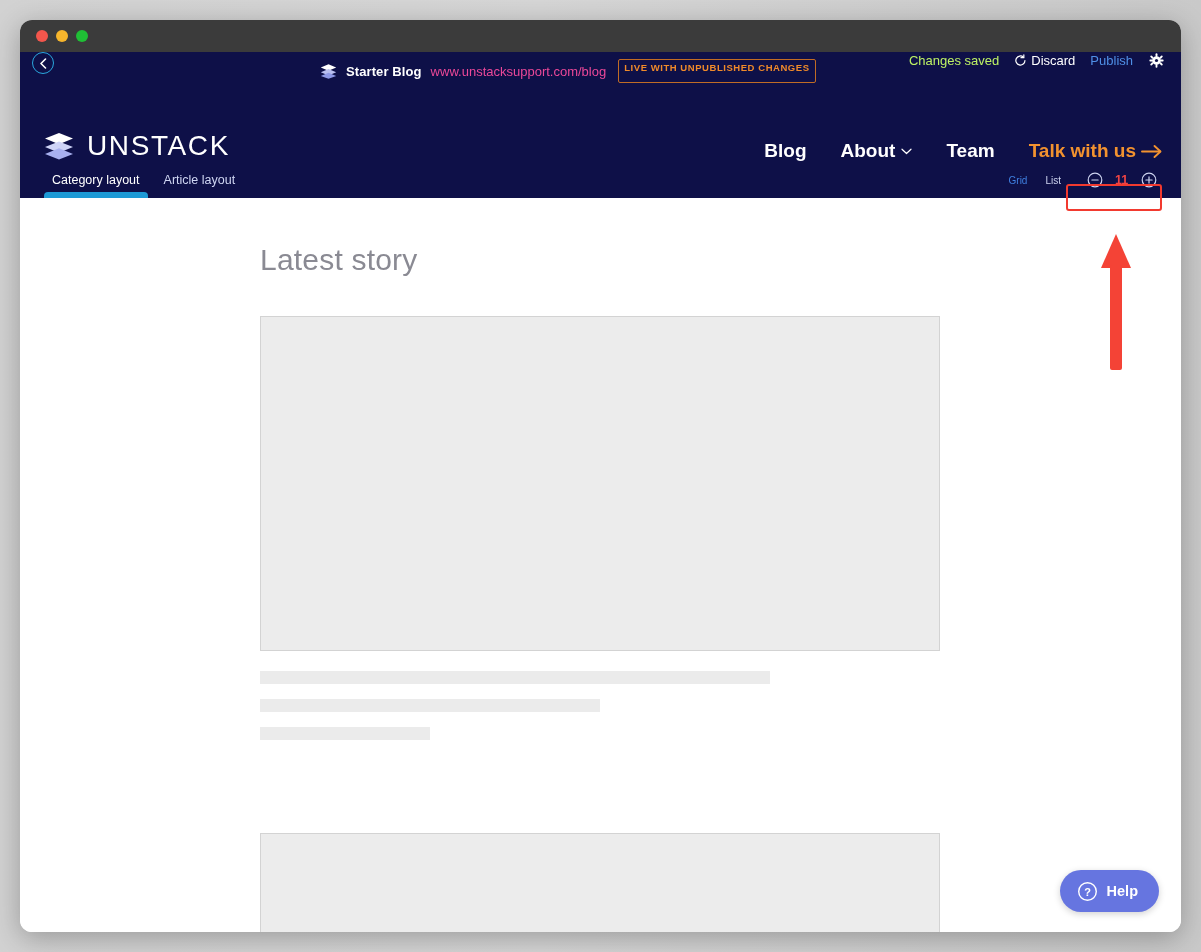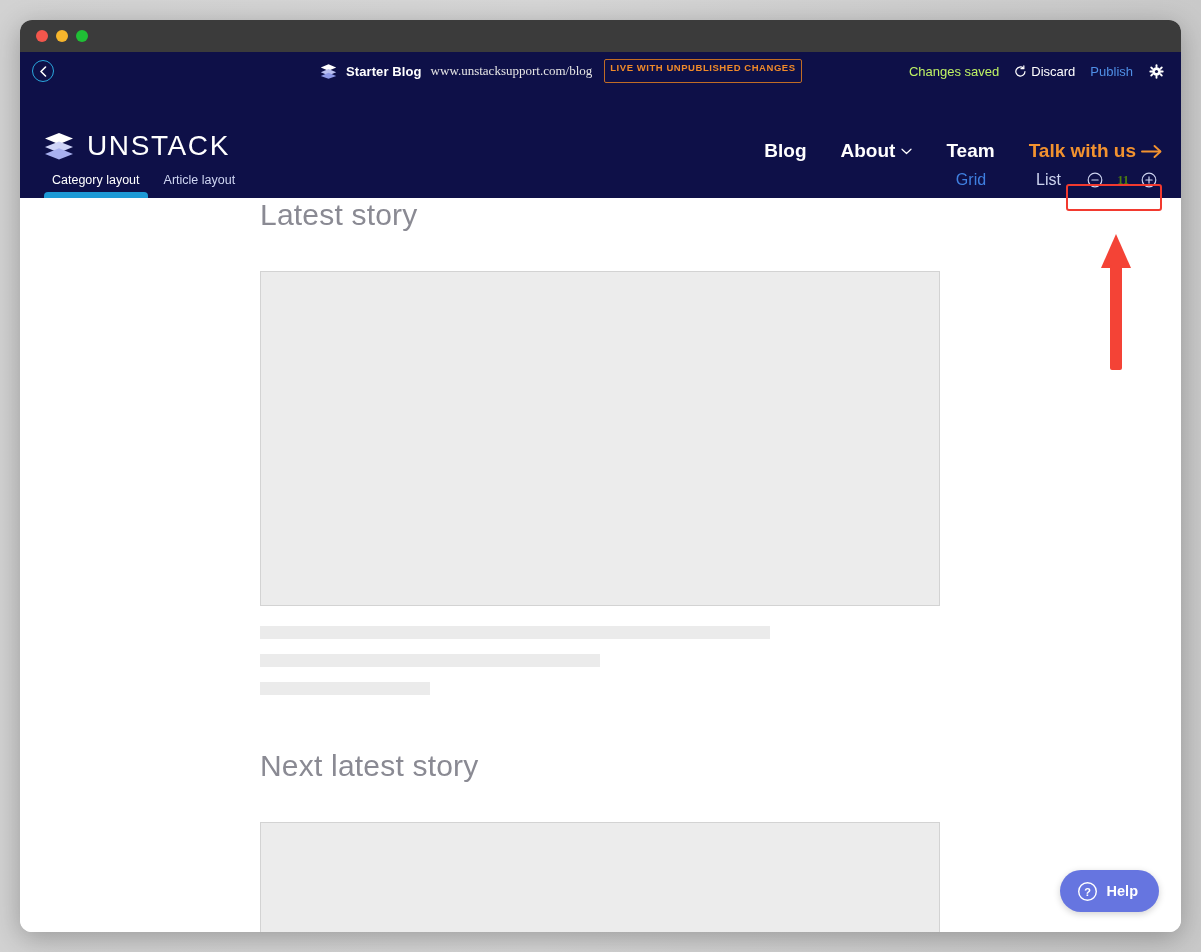--- a/index.html
+++ b/index.html
@@ -45,21 +45,21 @@
   .dot { width: 12px; height: 12px; border-radius: 50%; display:block; }
   .dot.red    { background:#f3564c; }
   .dot.yellow { background:#f6b52c; }
   .dot.green  { background:#1fbf35; }
 
   
   #appbar {
     height: 38px;
     background: #0e1048;
     display: flex;
-    align-items: center;
+    align-items: flex-start;
     padding: 0 16px 0 12px;
     position: relative;
     gap: 48px;
   }
   #back-btn {
     width: 22px; height: 22px;
     border: 1.6px solid #2aa7dd;
     border-radius: 50%;
     display: flex; align-items: center; justify-content: center;
     flex: none;
@@ -72,21 +72,21 @@
     left: 300px;
     top: 0;
     height: 38px;
     display: flex;
     align-items: center;
     gap: 9px;
     font-size: 12.5px;
   }
   .site-logo-mini { width: 17px; height: 15px; display:block; flex:none; }
   .site-name { color: #ffffff; font-weight: bold; font-size: 13px; letter-spacing:.1px;}
-  .site-url  { color: #e5e5e5; font-size: 13px; font-family: Liberation Serif, serif; }
+  .site-url  { color: #ec4899; font-size: 13px; }
   .live-badge {
     color: #f08a2a;
     border: 1px solid #c06c25;
     border-radius: 2px;
     font-size: 9.5px;
     font-weight: bold;
     letter-spacing: .55px;
     padding: 3px 5px 10px 5px;
     line-height: 1;
     margin-left: 3px;
@@ -175,32 +175,32 @@
     background: #1d9ad6;
     border-radius: 4px 4px 0 0;
   }
 
   .tool-right {
     margin-left: auto;
     display: flex;
     align-items: center;
     gap: 18px;
   }
-  .view-link { font-size: 16px; cursor: pointer; margin-left: 32px; }
+  .view-link { font-size: 10px; cursor: pointer; }
   .view-link.active { color: #3f7fe0; }
   .view-link.inactive { color: #cdd3ef; }
 
   .zoom-stepper {
     display: flex;
     align-items: center;
     gap: 12px;
     padding: 3px 8px;
   }
   .step-btn { cursor: pointer; display:block; }
-  .zoom-value { color:#4d7c0f; font-size:12.5px; font-weight:bold; min-width:14px; text-align:right;font-family:Liberation Serif, serif;}
+  .zoom-value { color:#ef4444; font-size:12.5px; font-weight:bold; min-width:14px; text-align:left;}
 
   
   #canvas {
     background: #ffffff;
     height: 734px;
     position: relative;
     overflow: hidden;
   }
   .story-block { padding-left: 240px; }
   .story-title {
@@ -369,30 +369,29 @@
           <svg class="step-btn" width="16" height="16" viewBox="0 0 16 16">
             <circle cx="8" cy="8" r="6.8" stroke="#cdd3ef" stroke-width="1.2" fill="none"></circle>
             <path d="M4.9 8 H11.1 M8 4.9 V11.1" stroke="#cdd3ef" stroke-width="1.2" stroke-linecap="round"></path>
           </svg>
         </div>
       </div>
     </div>
 
     <div id="canvas">
 
-      <div class="story-block" style="">
+      <div class="story-block" style="padding-top:45px;">
         <div class="story-title">Latest story</div>
         <div class="media-placeholder" style="margin-top:39px;"></div>
         <div class="skel" style="width:510px;margin-top:20px;"></div>
         <div class="skel" style="width:340px;margin-top:15px;"></div>
         <div class="skel" style="width:170px;margin-top:15px;"></div>
       </div>
 
       <div class="story-block" style="padding-top:54px;">
-        <div class="story-title">Next latest story</div>
         <div class="media-placeholder" style="margin-top:39px;height:180px;"></div>
       </div>
 
       <div id="help-widget">
         <svg width="21" height="21" viewBox="0 0 22 22">
           <circle cx="11" cy="11" r="9.2" stroke="#ffffff" stroke-width="1.5" fill="none"></circle>
           <text x="11" y="15.4" font-family="Liberation Sans, sans-serif" font-size="11.5" font-weight="bold" fill="#ffffff" text-anchor="middle">?</text>
         </svg>
         <span>Help</span>
       </div>

